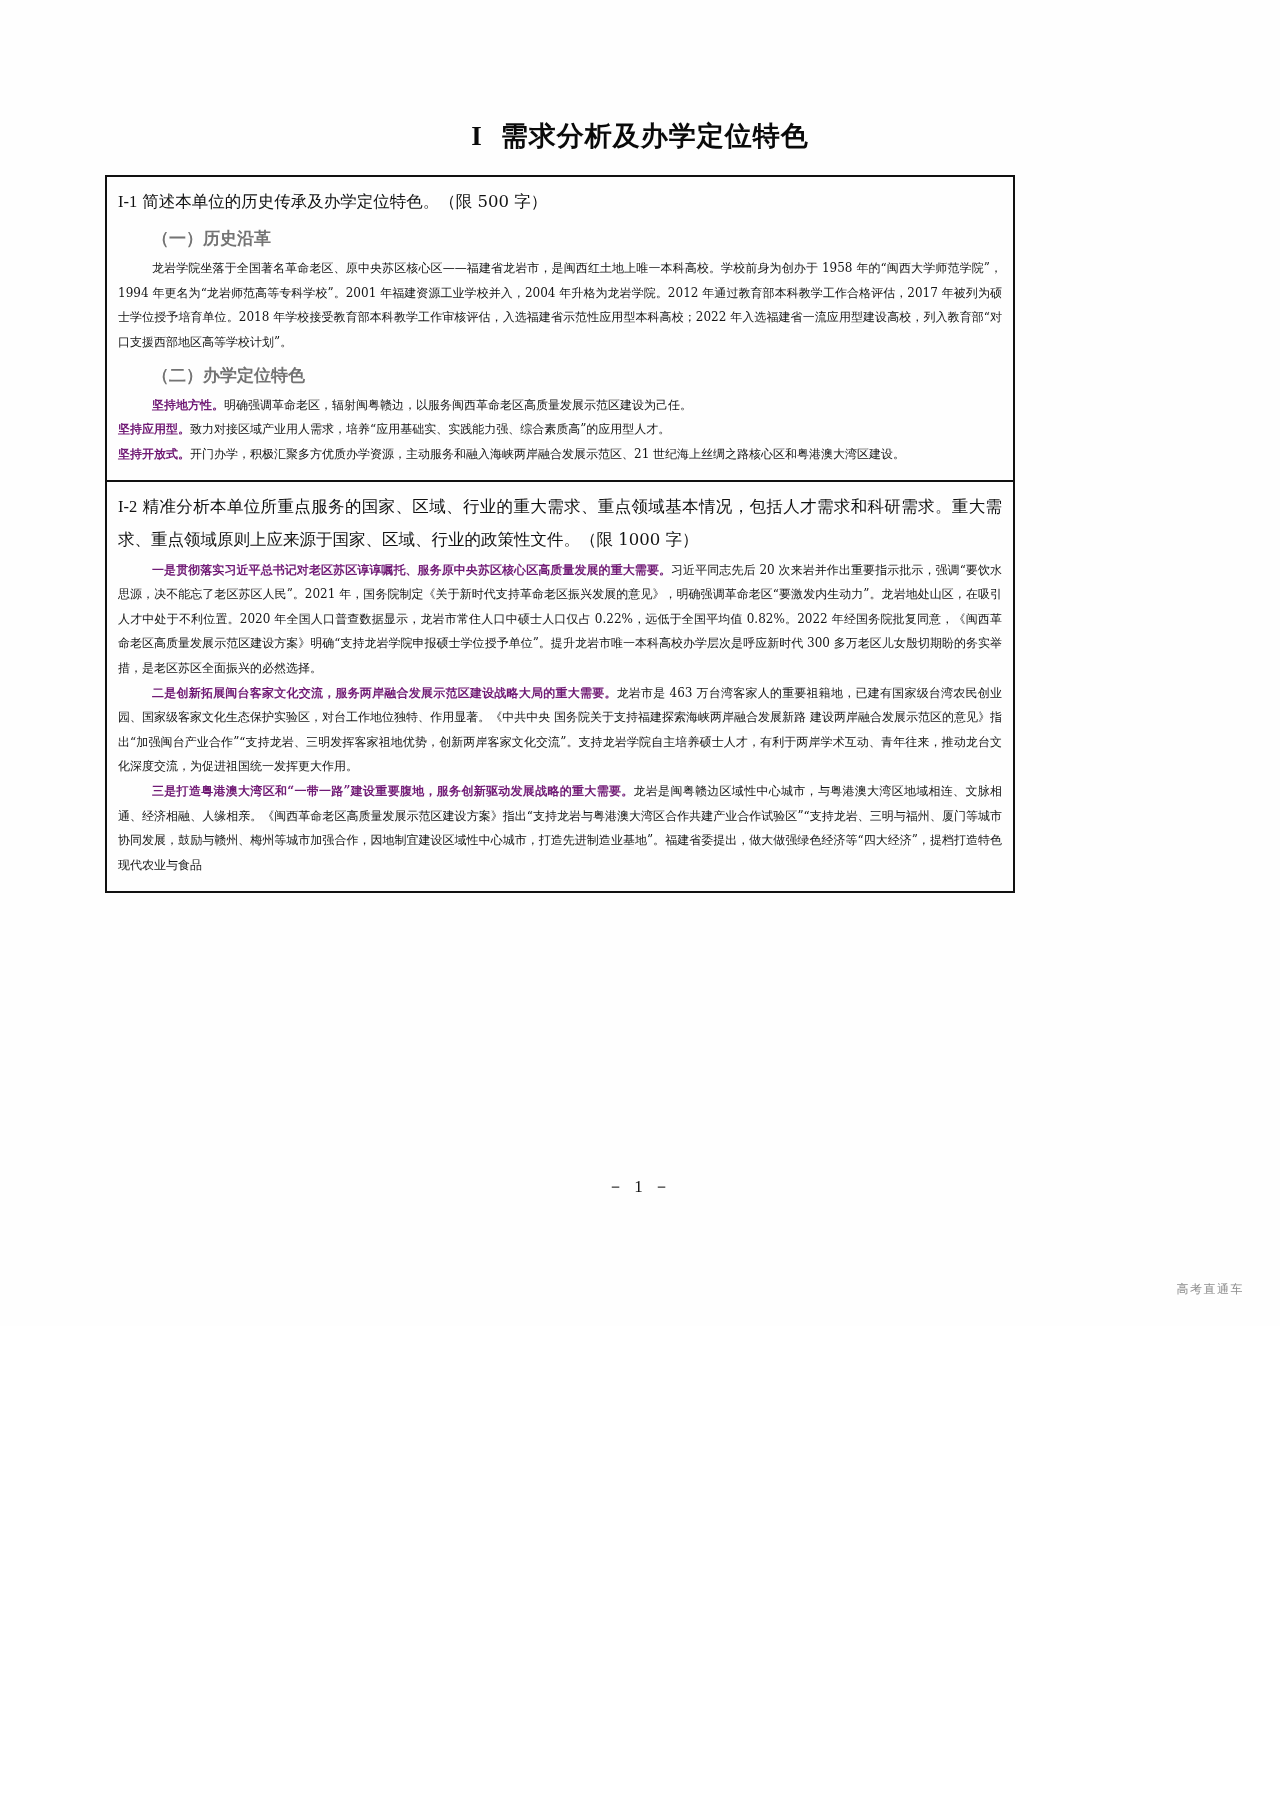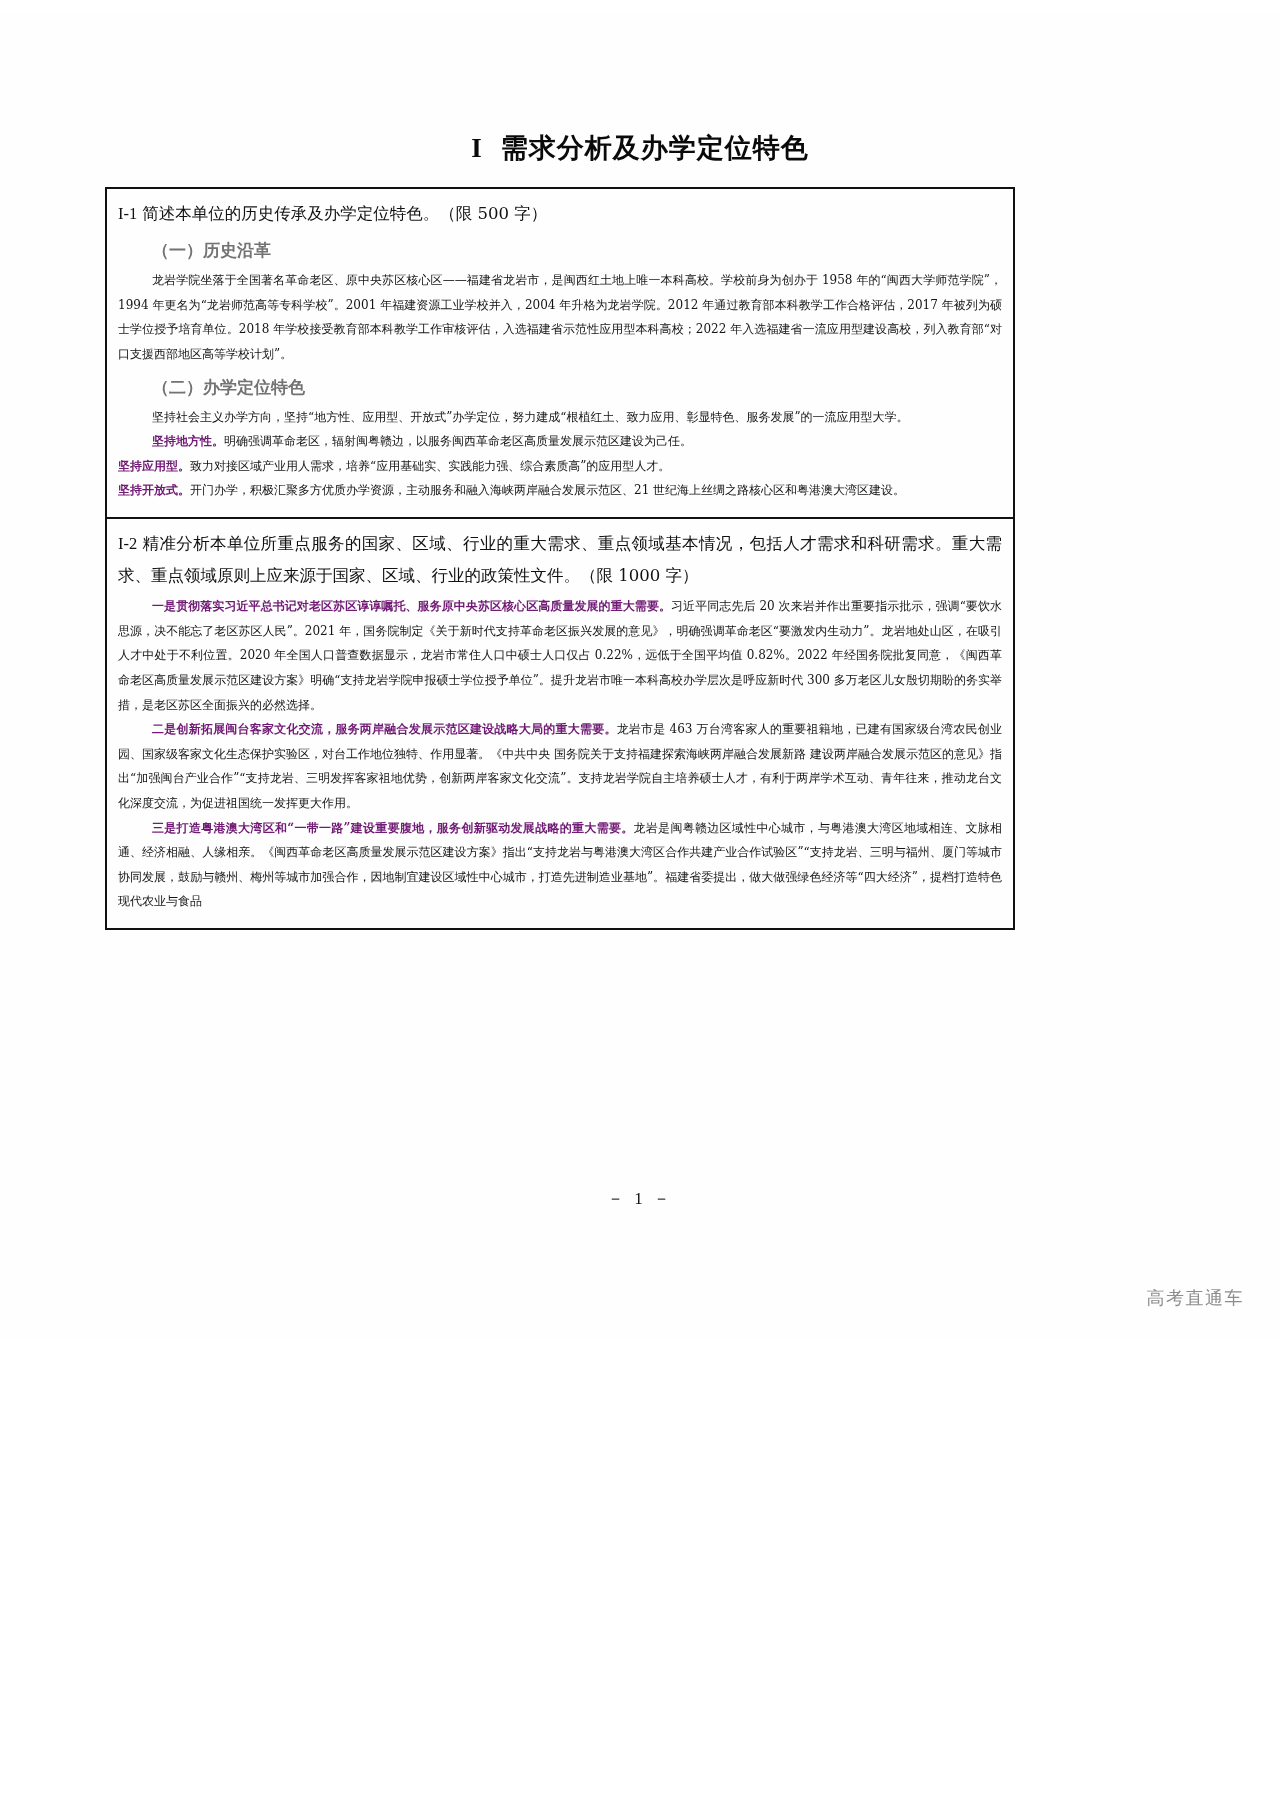--- a/index.html
+++ b/index.html
@@ -8,21 +8,21 @@
     background: #ffffff;
   }
   body {
     font-family: "DejaVu Serif", "Liberation Serif", serif;
     color: #111111;
   }
   .page {
     position: relative;
     width: 1280px;
     height: 1326px;
-    margin: 12px auto;
+    margin: 0 auto;
     background: #fefefe;
     overflow: hidden;
     box-sizing: border-box;
   }
   .doc-title {
     text-align: center;
     font-size: 27px;
     font-weight: bold;
     letter-spacing: 1px;
     padding-top: 118px;
@@ -100,21 +100,21 @@
     text-align: center;
     font-size: 17px;
     letter-spacing: 3px;
     color: #111;
     font-family: "Liberation Serif", serif;
   }
   .watermark {
     position: absolute;
     right: 36px;
     bottom: 28px;
-    font-size: 18px;
+    font-size: 12px;
     color: #8d8d8d;
     letter-spacing: 1.5px;
     font-family: "DejaVu Sans", "Liberation Sans", sans-serif;
   }
 </style>
 </head>
 <body>
 
 <div class="page">
 
@@ -126,21 +126,20 @@
 
     <div class="section">
       <p class="prompt">
         <span class="tag">I-1</span><span>简述本单位的历史传承及办学定位特色。（限 500 字）</span>
       </p>
 
       <h2 class="subhead">（一）历史沿革</h2>
       <p class="body">龙岩学院坐落于全国著名革命老区、原中央苏区核心区——福建省龙岩市，是闽西红土地上唯一本科高校。学校前身为创办于 1958 年的“闽西大学师范学院”，1994 年更名为“龙岩师范高等专科学校”。2001 年福建资源工业学校并入，2004 年升格为龙岩学院。2012 年通过教育部本科教学工作合格评估，2017 年被列为硕士学位授予培育单位。2018 年学校接受教育部本科教学工作审核评估，入选福建省示范性应用型本科高校；2022 年入选福建省一流应用型建设高校，列入教育部“对口支援西部地区高等学校计划”。</p>
 
       <h2 class="subhead">（二）办学定位特色</h2>
-      <p class="body">坚持社会主义办学方向，坚持“地方性、应用型、开放式”办学定位，努力建成“根植红土、致力应用、彰显特色、服务发展”的一流应用型大学。</p>
 
       <p class="body"><b class="lead">坚持地方性。</b><span>明确强调革命老区，辐射闽粤赣边，以服务闽西革命老区高质量发展示范区建设为己任。</span></p>
 
       <p class="body noindent"><b class="lead">坚持应用型。</b><span>致力对接区域产业用人需求，培养“应用基础实、实践能力强、综合素质高”的应用型人才。</span></p>
 
       <p class="body noindent"><b class="lead">坚持开放式。</b><span>开门办学，积极汇聚多方优质办学资源，主动服务和融入海峡两岸融合发展示范区、21 世纪海上丝绸之路核心区和粤港澳大湾区建设。</span></p>
     </div>
 
     <div class="section">
       <p class="prompt">

